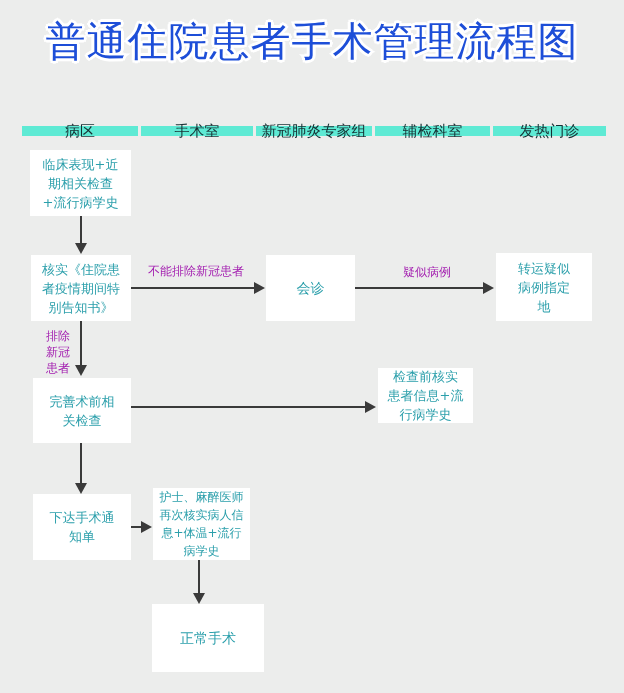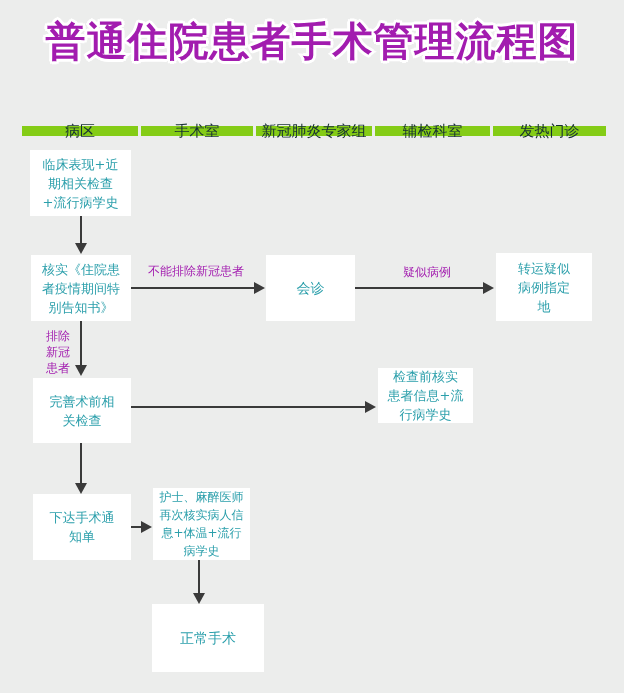--- a/index.html
+++ b/index.html
@@ -21,42 +21,42 @@
   }
 
   
   .title {
     position: absolute;
     left: 0;
     top: 18px;
     width: 624px;
     text-align: center;
     font-size: 40px;
-    font-weight: bold;
+    font-weight: normal;
     letter-spacing: 1px;
-    color: #a21caf;
+    color: #1d4ed8;
     -webkit-text-stroke: 4px #ffffff;
     paint-order: stroke fill;
     text-shadow:
       3px 0 0 #ffffff, -3px 0 0 #ffffff, 0 3px 0 #ffffff, 0 -3px 0 #ffffff,
       2px 2px 0 #ffffff, -2px 2px 0 #ffffff, 2px -2px 0 #ffffff, -2px -2px 0 #ffffff;
     white-space: nowrap;
     line-height: 46px;
   }
 
   
   .header-row {
     position: absolute;
     left: 22px;
     top: 102px;
     height: 34px;
     display: flex;
   }
   .header-cell {
-    background: #84cc16;
+    background: #5eead4;
     color: #163033;
     font-size: 15px;
     display: flex;
     align-items: center;
     justify-content: center;
     margin-right: 3px;
     box-sizing: border-box;
     white-space: nowrap;
     margin-top: 24px;
   }

